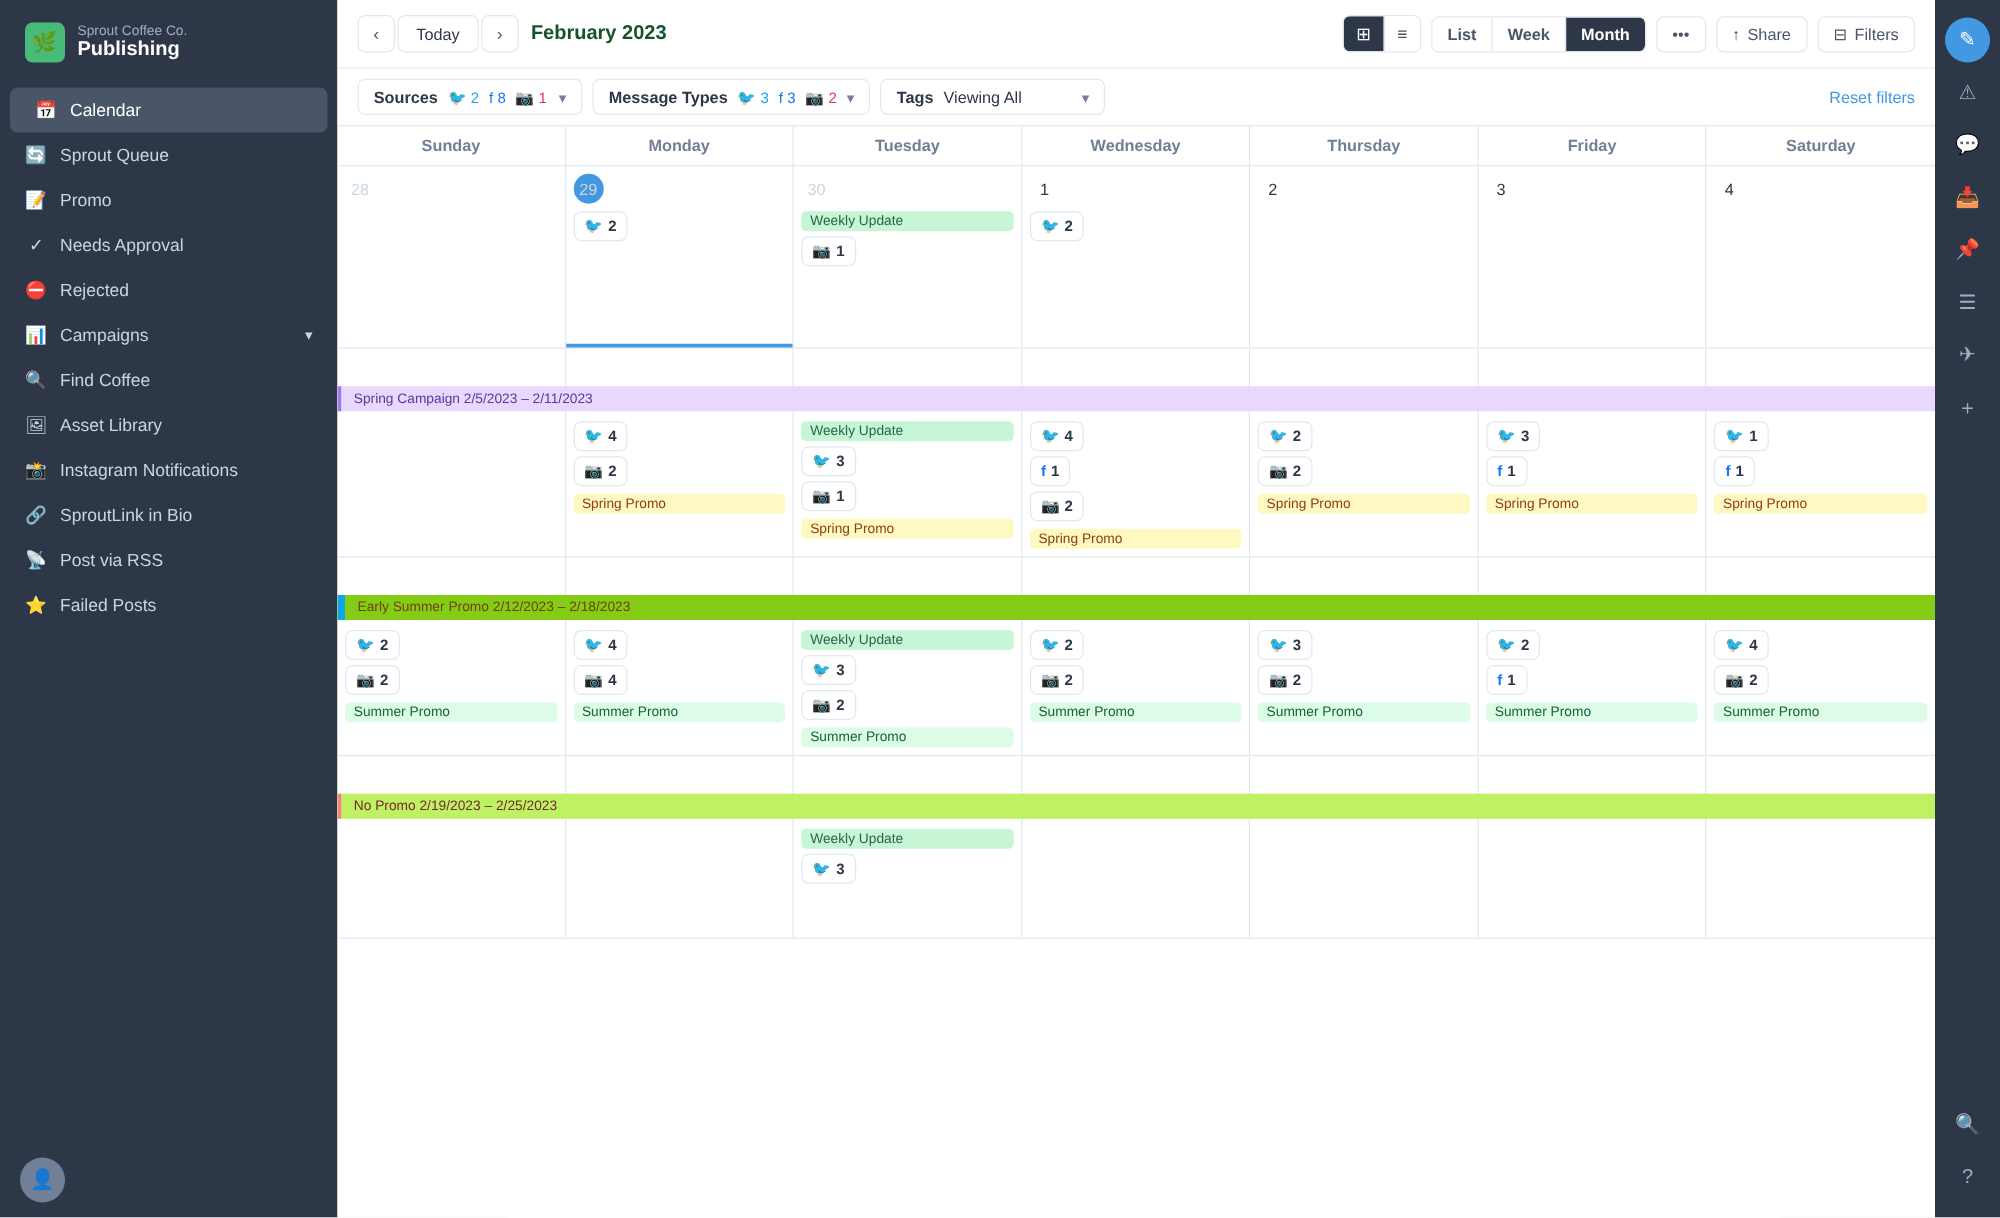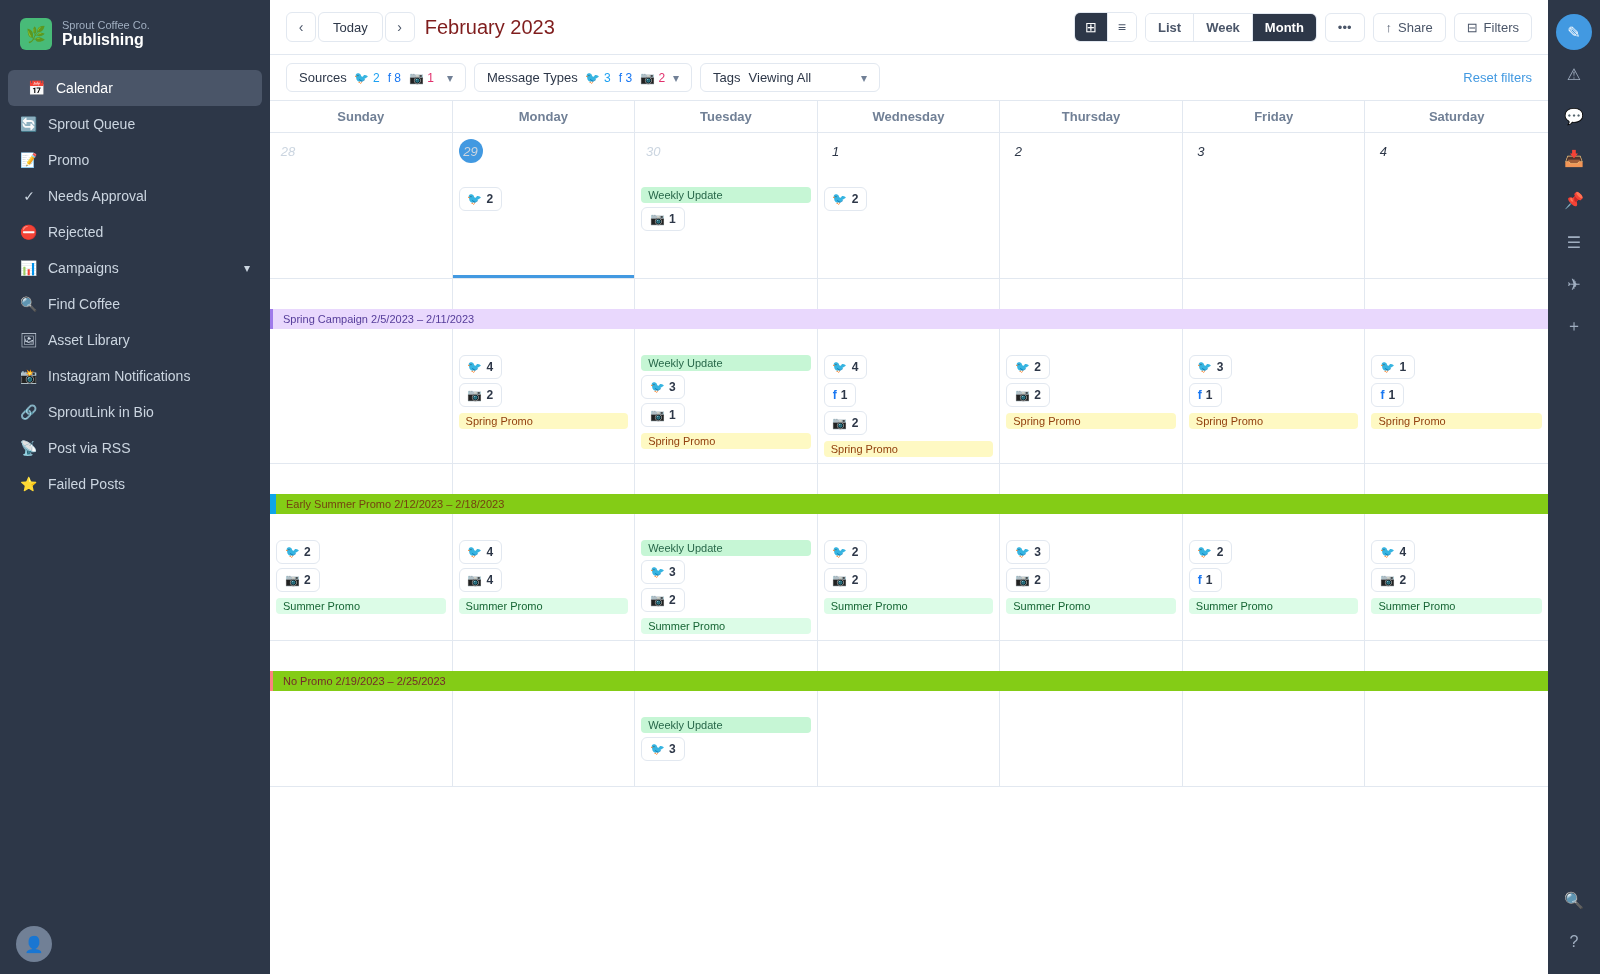--- a/index.html
+++ b/index.html
@@ -112,23 +112,23 @@
       padding: 6px 14px;
       border: 1px solid #e2e8f0;
       background: white;
       border-radius: 6px;
       cursor: pointer;
       font-size: 13px;
       font-weight: 500;
       color: #2d3748;
     }
     .month-title {
-      font-size: 20px;
-      font-weight: 400;
-      color: #7f1d1d;
+      font-size: 16px;
+      font-weight: 700;
+      color: #14532d;
       margin-right: 8px;
     }
     .view-toggle {
       display: flex;
       border: 1px solid #e2e8f0;
       border-radius: 6px;
       overflow: hidden;
       margin-left: auto;
     }
     .view-btn {
@@ -185,21 +185,21 @@
       align-items: center;
       gap: 8px;
       padding: 6px 12px;
       border: 1px solid #e2e8f0;
       border-radius: 6px;
       cursor: pointer;
       font-size: 13px;
       color: #2d3748;
       min-width: 180px;
     }
-    .filter-dropdown .filter-label { font-weight: 400; }
+    .filter-dropdown .filter-label { font-weight: 700; }
     .social-badge {
       display: inline-flex; align-items: center; gap: 3px;
       font-size: 12px;
     }
     .tw { color: #1da1f2; }
     .fb { color: #1877f2; }
     .ig { color: #e1306c; }
     .filter-arrow { margin-left: auto; color: #718096; font-size: 12px; }
     .reset-filters {
       margin-left: auto;
@@ -256,23 +256,23 @@
     .cal-cell.today .day-num { 
       background: #4299e1; color: white; 
       border-radius: 50%; width: 24px; height: 24px;
       display: flex; align-items: center; justify-content: center;
     }
     .cal-cell.other-month .day-num { color: #cbd5e0; }
     .day-num {
       font-size: 13px;
       font-weight: 500;
       color: #2d3748;
-      margin-bottom: 20px;
+      margin-bottom: 2px;
       width: 24px; height: 24px;
-      display: flex; align-items: center; justify-content: center; font-style: italic;
+      display: flex; align-items: center; justify-content: center;
     }
 
     .event-pill {
       background: #c6f6d5;
       color: #276749;
       border-radius: 4px;
       padding: 2px 7px;
       font-size: 11px;
       font-weight: 500;
       white-space: nowrap;
@@ -304,21 +304,21 @@
       padding: 0 10px;
       font-size: 11px;
       font-weight: 500;
       border-radius: 0;
       z-index: 2;
       pointer-events: none;
       white-space: nowrap;
     }
     .campaign-bar.purple { background: #e9d8fd; color: #553c9a; border-left: 3px solid #9f7aea; }
     .campaign-bar.yellow { background: #84cc16; color: #744210; border-left: 6px solid #0ea5e9; }
-    .campaign-bar.red { background: #84cc16; color: #742a2a; border-left: 3px solid #fc8181; }
+    .campaign-bar.red { background: #bef264; color: #742a2a; border-left: 3px solid #fc8181; }
 
     .promo-label {
       display: inline-block;
       background: #fef9c3;
       color: #92400e;
       border-radius: 4px;
       padding: 2px 7px;
       font-size: 11px;
       margin-top: 2px;
     }

